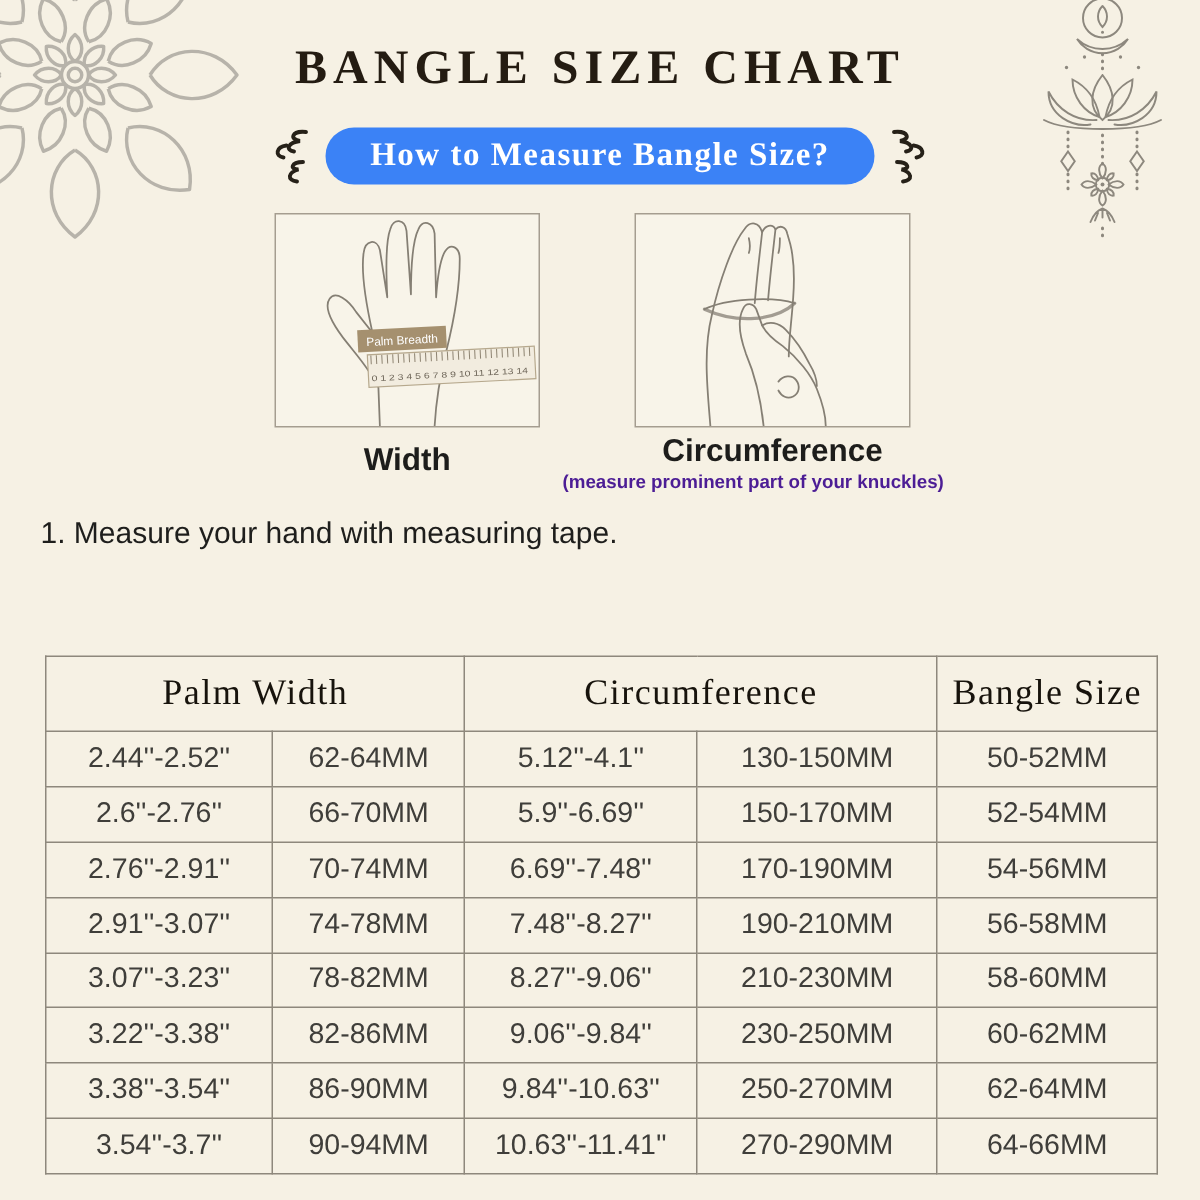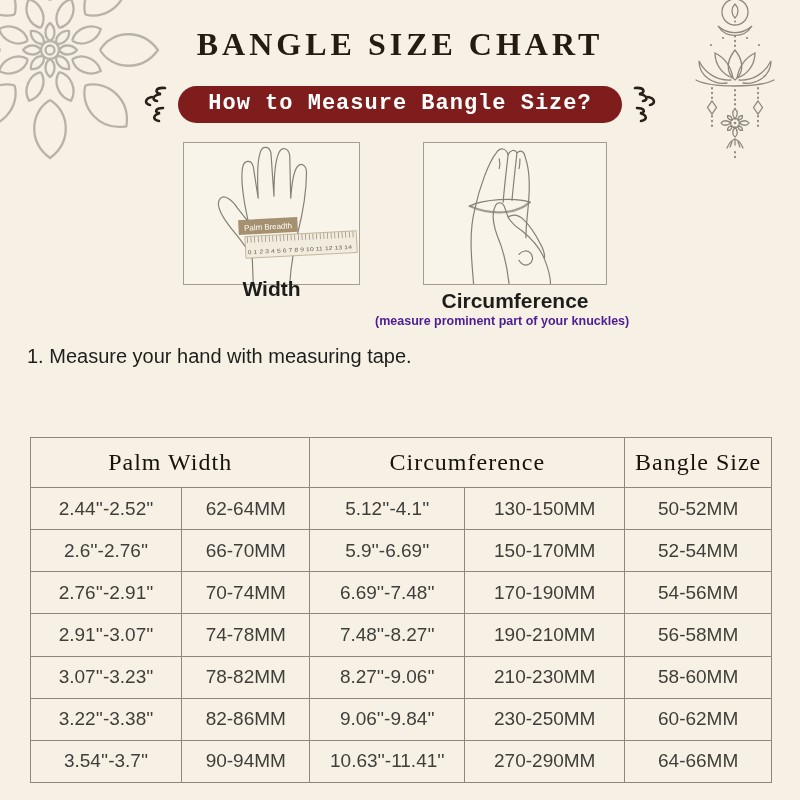--- a/index.html
+++ b/index.html
@@ -31,25 +31,25 @@
     color: #241c12;
   }
 
   
   .banner-row {
     top: 84px; left: 0; width: 100%;
     display: flex; align-items: center; justify-content: center;
     gap: 9px;
   }
   .pill {
-    background: #7f1d1d;
+    background: #3b82f6;
     color: #ffffff;
     border-radius: 20px;
     padding: 5px 30px 7px 30px;
-    font-family: Liberation Mono, monospace;
+    font-family: Liberation Serif, serif;
     font-weight: bold;
     font-size: 22px;
     letter-spacing: 1px;
   }
   .flourish { width: 27px; height: 40px; }
   .flourish.right { transform: scaleX(-1); }
 
   
   .illu-box {
     top: 142px; height: 143px;
@@ -60,21 +60,21 @@
   .illu-right { left: 423px; width: 184px; }
   .illu-box svg { width:100%; height:100%; display:block; }
 
   
   .caption {
     font-weight: bold;
     font-size: 21px;
     color: #1d1d1b;
     text-align: center;
   }
-  .cap-width { top: 277px; left: 183px; width: 177px; }
+  .cap-width { top: 295px; left: 183px; width: 177px; }
   .cap-circ  { top: 289px; left: 375px; width: 280px; }
   .cap-note {
     font-size: 12.5px;
     font-weight: bold;
     color: #4c1d95;
     margin-top: 1px;
     letter-spacing: 0;
   }
 
   
@@ -312,20 +312,27 @@
         <td>58-60MM</td>
       </tr>
       <tr>
         <td>3.22''-3.38''</td>
         <td>82-86MM</td>
         <td>9.06''-9.84''</td>
         <td>230-250MM</td>
         <td>60-62MM</td>
       </tr>
       <tr>
+        <td>3.38''-3.54''</td>
+        <td>86-90MM</td>
+        <td>9.84''-10.63''</td>
+        <td>250-270MM</td>
+        <td>62-64MM</td>
+      </tr>
+      <tr>
         <td>3.54''-3.7''</td>
         <td>90-94MM</td>
         <td>10.63''-11.41''</td>
         <td>270-290MM</td>
         <td>64-66MM</td>
       </tr>
     </tbody>
   </table>
 </div>
 

